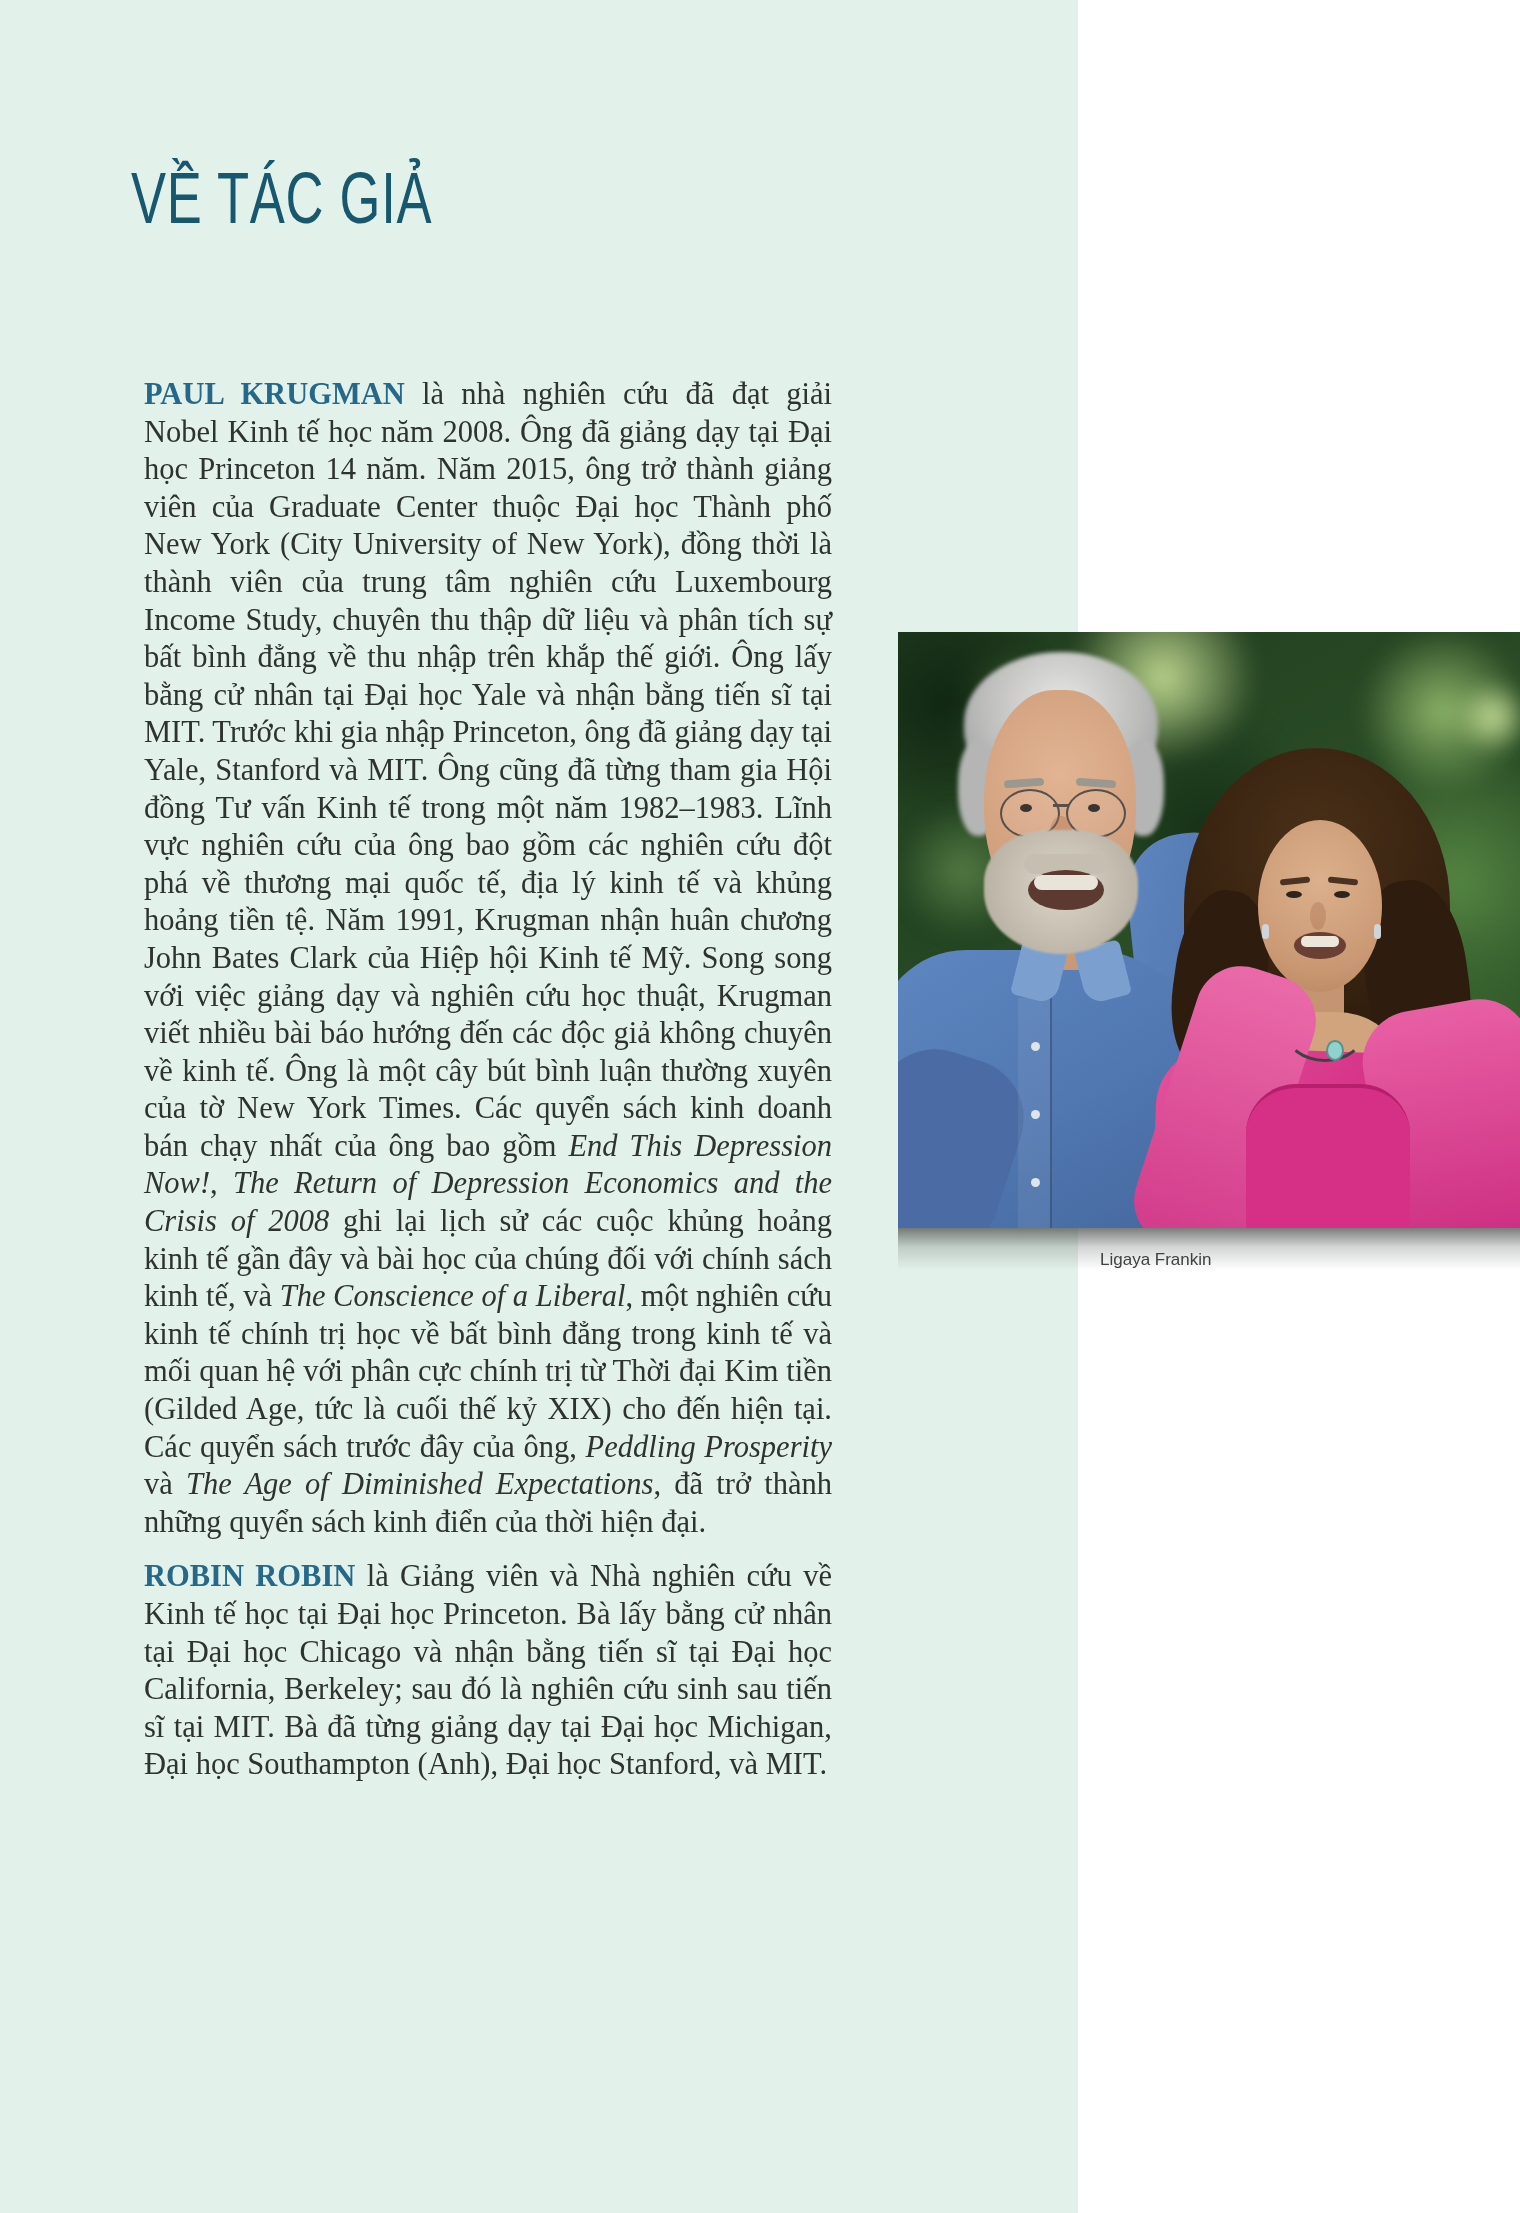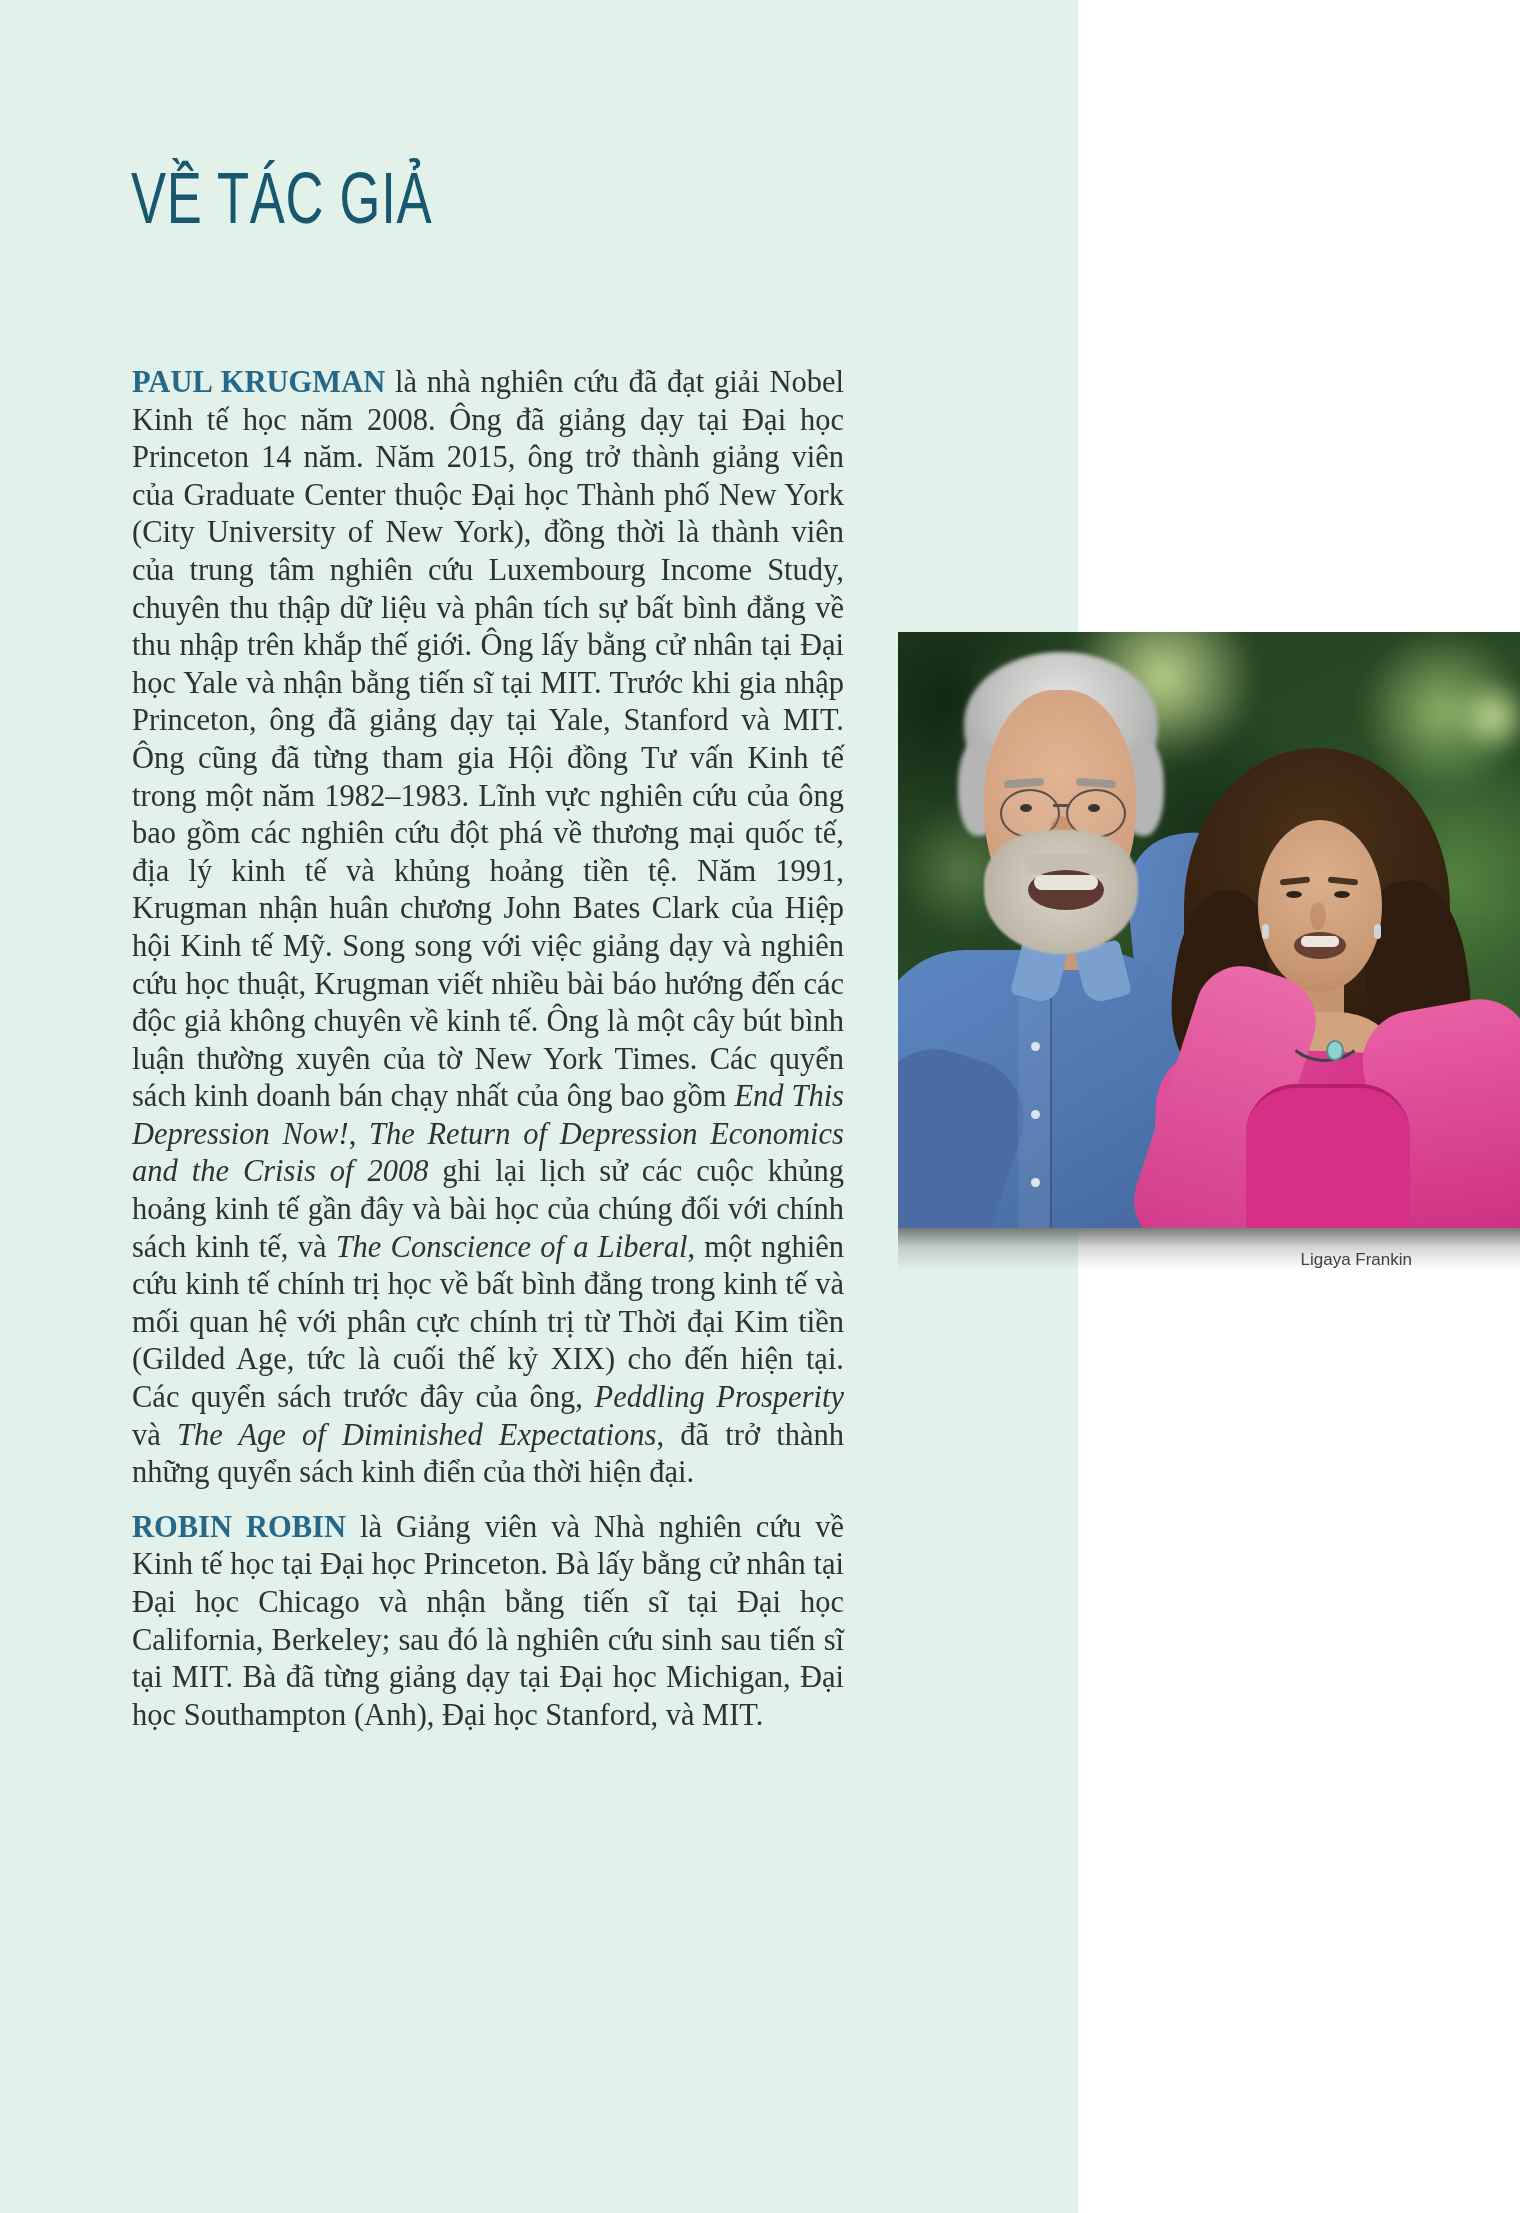--- a/index.html
+++ b/index.html
@@ -25,21 +25,21 @@
     transform:scaleX(0.72);
     transform-origin:left top;
     white-space:nowrap;
   }
   .text-col{
     position:absolute;left:132px;top:364px;width:712px;
     font-size:30.5px;line-height:37.6px;
     color:#2e3231;
     text-align:justify;
   }
-  .text-col p{margin:0;}
+  .text-col p{margin:12px;}
   .text-col p + p{margin-top:17px;}
   .seg-name{font-weight:700;color:#26688a;}
   .seg-italic{font-style:italic;}
 
   
   .photo{
     position:absolute;left:898px;top:632px;width:622px;height:596px;
     overflow:hidden;
     background:linear-gradient(155deg,#223d20 0%,#2a4d26 45%,#2f5a2b 100%);
   }
@@ -106,21 +106,20 @@
   .w-scarf-l{left:266px;top:334px;width:122px;height:290px;background:linear-gradient(#ea6aa9,#d23b8a);border-radius:46px;transform:rotate(18deg);}
   .w-scarf-r{left:476px;top:372px;width:170px;height:240px;background:linear-gradient(#e85fa4,#cd2f82);border-radius:52px;transform:rotate(-10deg);}
   .w-cami{left:348px;top:452px;width:164px;height:150px;background:#d62f86;border-radius:50px 50px 0 0;border-top:4px solid #b51f6c;}
 
   .photo-shadow{
     position:absolute;left:898px;top:1228px;width:622px;height:42px;
     background:linear-gradient(to bottom,rgba(88,93,90,.8) 0%,rgba(130,135,132,.35) 45%,rgba(160,162,160,0) 100%);
   }
   .photo-caption{
     position:absolute;left:1100px;top:1250px;width:312px;
-    text-align:right;
     font-family:"Liberation Sans","DejaVu Sans",sans-serif;
     font-size:17px;color:#414141;
   }
 </style>
 </head>
 <body>
 
 <div class="page">
   <div class="mint-panel"></div>
 

